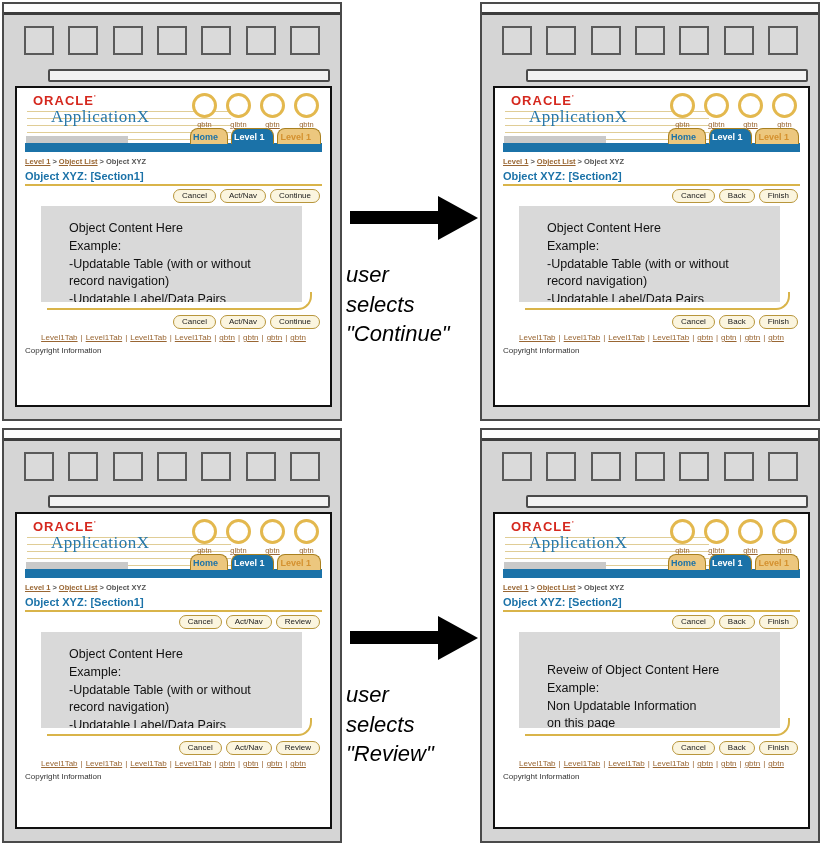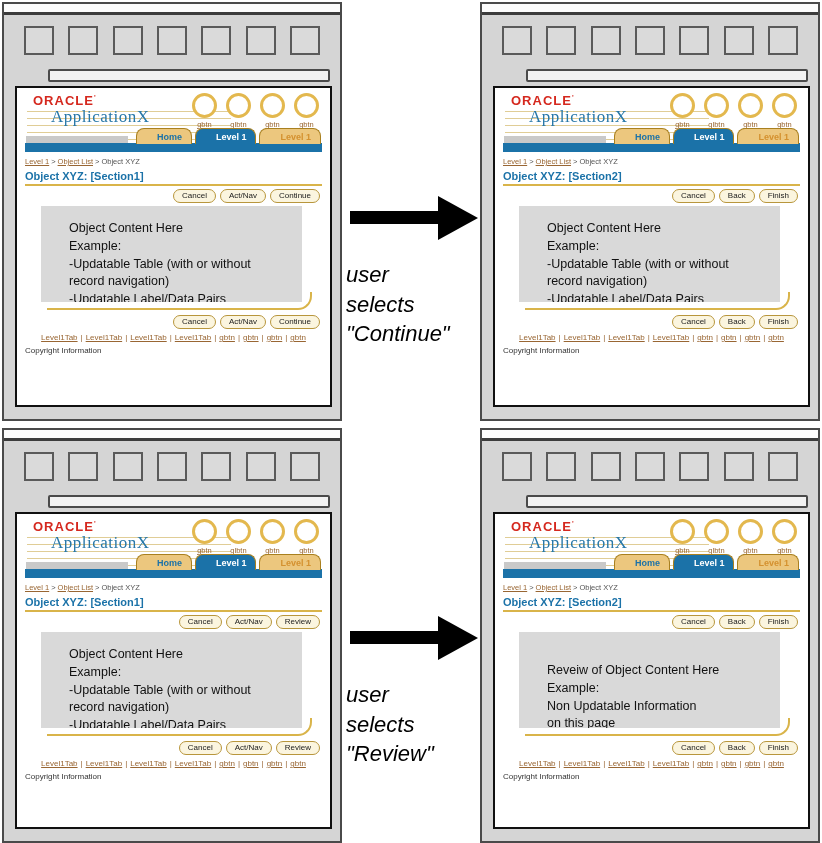--- a/index.html
+++ b/index.html
@@ -29,28 +29,28 @@
   .appname { position:absolute; left:26px; top:15px; font-family:"Liberation Serif", serif; font-size:17px; color:#2878a8; letter-spacing:0.5px; background:transparent; }
   .globals { position:absolute; right:2px; top:1px; display:flex; gap:7px; }
   .gbtn { display:flex; flex-direction:column; align-items:center; width:27px; }
   .gcircle { width:25px; height:25px; border-radius:50%; border:3px solid #e3b84e; background:#fff; }
   .glabel { margin-top:2px; font-size:7.5px; color:#99652f; text-decoration:underline; }
 
   
   .tabrow { position:relative; height:17px; }
   .graystrip { position:absolute; left:1px; right:194px; bottom:0; height:7px; background:#c9c9c9; }
   .tabs { position:absolute; right:1px; bottom:-1px; display:flex; gap:3px; align-items:flex-end; }
-  .tab { font-size:9px; font-weight:bold; padding:3px 9px 2px 20px; border:1.5px solid #a9801f; border-bottom:none;
+  .tab { font-size:9px; font-weight:bold; padding:3px 9px 2px 2px; border:1.5px solid #a9801f; border-bottom:none;
          border-radius:8px 8px 0 0; background:#ecc77e; color:#1b72a8; white-space:nowrap; }
   .tab.selected { background:#1b72a8; color:#fff; }
   .tab.alt { color:#d4912f; }
   .bluebar { height:9px; background:#1b72a8; }
 
   
-  .breadcrumb { margin-top:5px; font-size:7.5px; color:#555; }
+  .breadcrumb { margin-top:5px; font-size:7.5px; color:#555;font-weight:bold; }
   .bc-link { color:#996633; text-decoration:underline; }
   .bc-sep { margin:0 2px; }
   .bc-cur { color:#555; }
   .pagetitle { margin-top:4px; font-size:11px; font-weight:bold; color:#1b72a8; }
   .goldrule { margin-top:2px; border-top:2px solid #d9b44a; }
 
   
   .btnrow { display:flex; justify-content:flex-end; gap:4px; margin-top:3px; margin-right:2px; }
   .pillbtn { font-size:8px; color:#1a1a1a; padding:1px 8px 2px 8px; border:1px solid #b8963c; border-radius:8px; background:#fbf5df; white-space:nowrap; cursor:default; }
 

